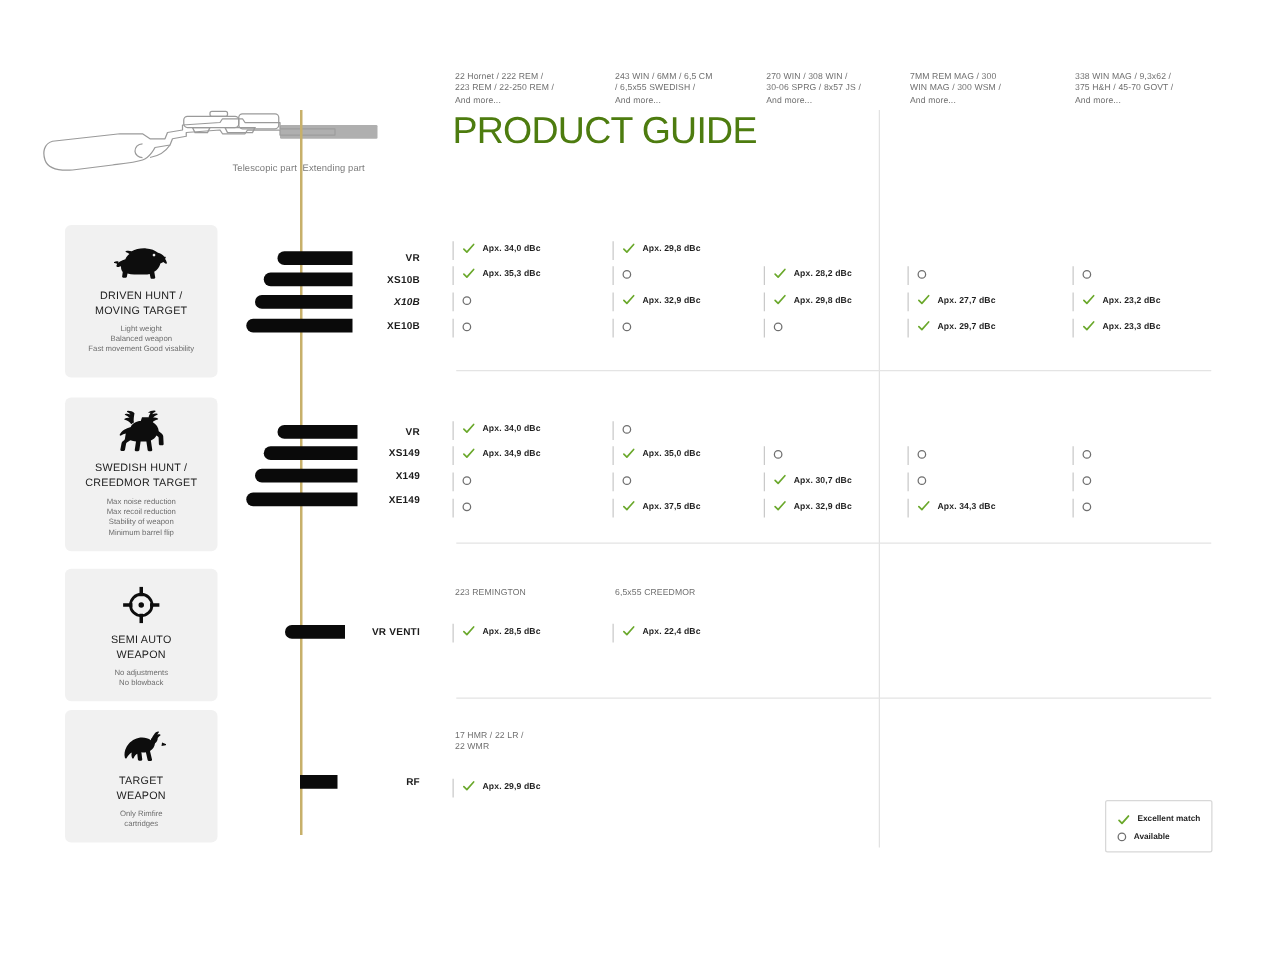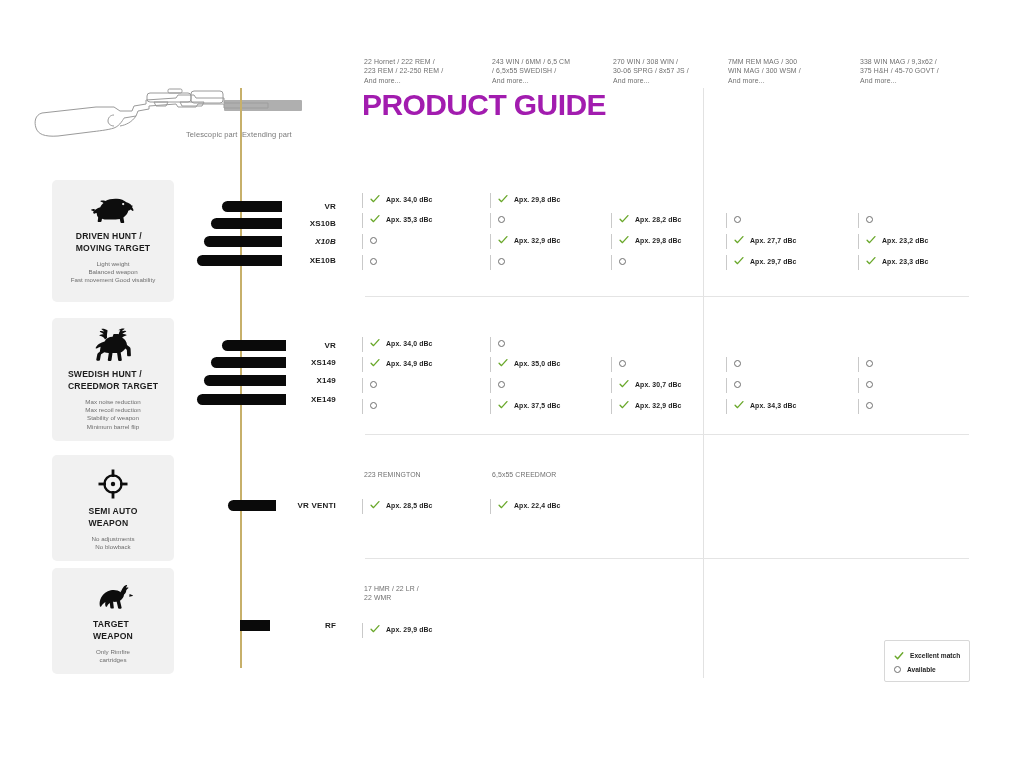--- a/index.html
+++ b/index.html
@@ -29,40 +29,40 @@
   .cards{position:absolute;left:52px;top:180px;width:122px;}
   .card{
     background:#f1f1f1;border-radius:5px;width:122px;
     display:flex;flex-direction:column;align-items:center;
     box-sizing:border-box;padding:10px 6px 10px 6px;
     position:absolute;left:0;
   }
   .card-icon{height:34px;display:flex;align-items:flex-end;justify-content:center;}
   .card-icon svg{display:block;}
   .card-title{
-    font-size:8.6px;font-weight:bold;line-height:11.5px;
+    font-size:8.6px;font-weight:normal;line-height:11.5px;text-align:center;
     color:#1c1c1c;margin-top:7px;letter-spacing:.2px;
   }
   .card-sub{
     font-size:6.2px;line-height:8.2px;text-align:center;color:#6d6d6d;margin-top:6px;
   }
 
   
   .bars{position:absolute;left:0;top:0;width:340px;height:768px;}
   .bar{position:absolute;background:#0a0a0a;height:11px;}
   .bar-label{
     position:absolute;font-size:8px;font-weight:bold;color:#1c1c1c;
     text-align:right;width:46px;letter-spacing:.2px;
   }
 
   
   .right{position:absolute;left:362px;top:0;width:640px;height:768px;}
   .title{
     position:absolute;left:0;top:88px;
-    font-size:30px;font-weight:bold;letter-spacing:-.6px;color:#a21caf;
+    font-size:30px;font-weight:normal;letter-spacing:-.6px;color:#4d7c0f;
     line-height:34px;
   }
   .panel-edge{position:absolute;left:341px;top:88px;width:1px;height:590px;background:#e2e2e2;}
 
   .col-head{
     position:absolute;font-size:6.9px;line-height:9.4px;color:#6f6f6f;
     width:110px;letter-spacing:.1px;
   }
 
   .cell{position:absolute;width:118px;height:18px;}

